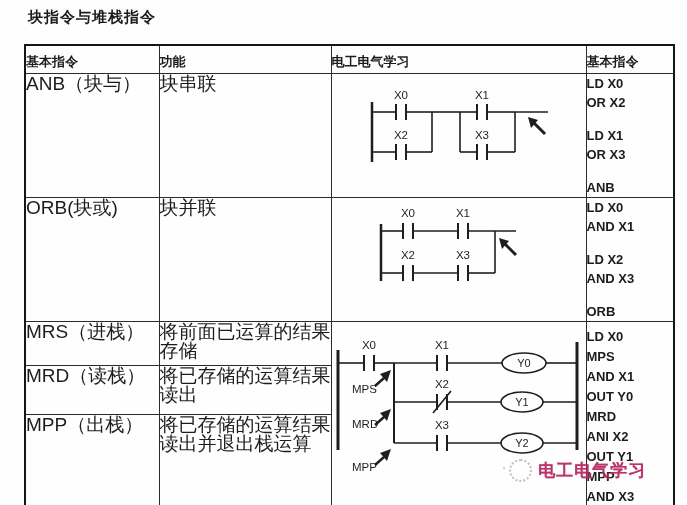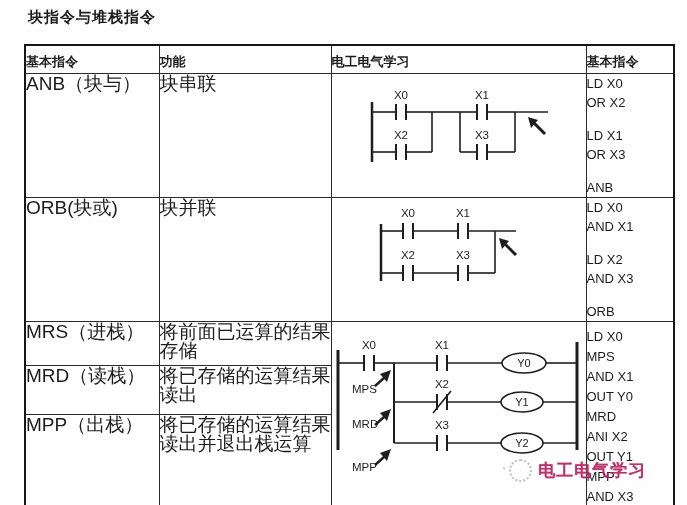--- a/index.html
+++ b/index.html
@@ -8,21 +8,21 @@
   #doc-title{position:absolute;left:28px;top:8px;font-size:15px;font-weight:bold;letter-spacing:1px;}
   table.instr{position:absolute;left:24px;top:44px;width:649px;border-collapse:collapse;
         table-layout:fixed;border:2px solid #161616;}
   table.instr th, table.instr td{border:1px solid #2b2b2b;padding:0;vertical-align:top;}
   th{font-size:13px;font-weight:bold;text-align:left;vertical-align:middle !important;
      padding-top:6px !important;}
   tr.h-head{height:28px;} tr.h-r1{height:108px;} tr.h-r2{height:107px;}
   tr.h-r3{height:43px;} tr.h-r4{height:48px;} tr.h-r5{height:114px;}
   td.namecell, td.funccell{font-size:19px;padding:8px 4px 0 10px;line-height:19px;}
   td.laddercell{position:relative;}
-  td.codecell{font-size:13px;padding:6px 0 0 9px;line-height:19px;}
+  td.codecell{font-size:13px;padding:6px 0 0 9px;line-height:19px;font-weight:bold;}
   td.codecell.tall{line-height:20px;padding-top:5px;}
   .ig{margin-top:14px;}
   svg text{font-size:11.5px;fill:#1e1e1e;}
   svg text.coil{font-size:11px;}
   svg line, svg polyline{stroke:#1e1e1e;}
   #watermark{position:absolute;left:503px;top:459px;display:flex;align-items:center;gap:6px;
         z-index:5;color:#b0b0b0;opacity:.9;}
   #wm-marks{font-size:11px;color:#c0c0c0;letter-spacing:-2px;}
   #wm-circle{width:19px;height:19px;border:2px dotted #bcbcbc;border-radius:50%;}
   #wm-text{font-size:17px;font-weight:bold;letter-spacing:1px;color:#be185d;

